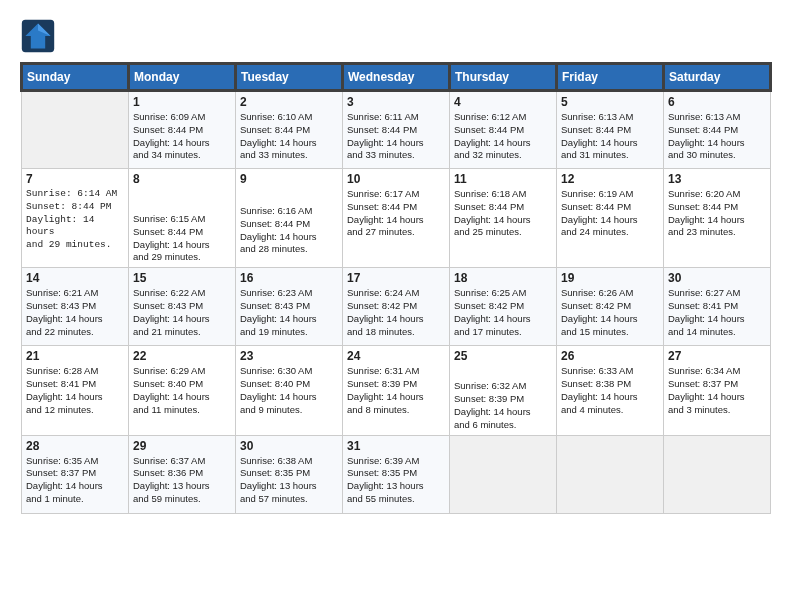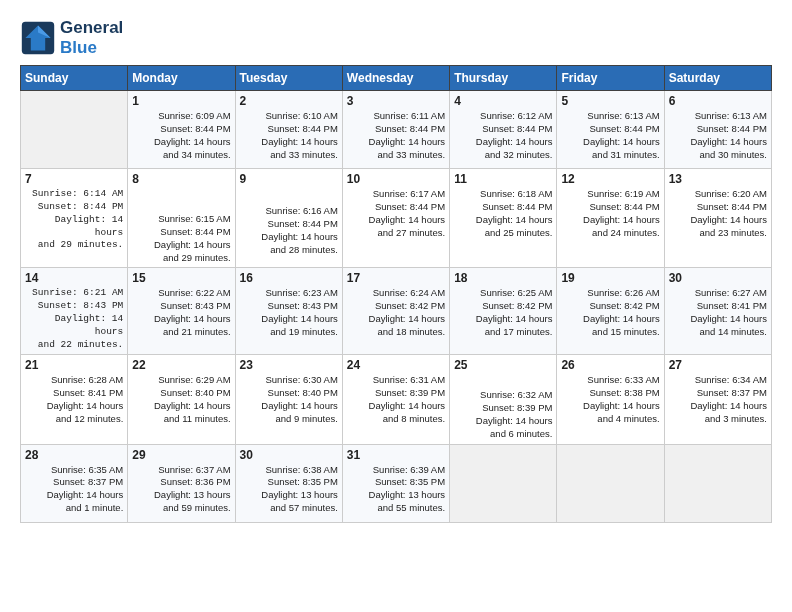--- a/index.html
+++ b/index.html
@@ -47,65 +47,60 @@
       border-collapse: collapse;
       table-layout: fixed;
     }
     thead tr th {
       background: #2a6cb5;
       color: #fff;
       font-size: 12px;
       font-weight: bold;
       padding: 5px 4px;
       text-align: left;
-      border: 1px solid #404040;
+      border: 3px solid #404040;
     }
     tbody tr td {
       border: 1px solid #ccc;
       vertical-align: top;
       padding: 3px 4px;
       font-size: 10px;
       color: #222;
       height: 78px;
     }
     tbody tr td .day-num {
       font-size: 12px;
       font-weight: bold;
       display: block;
       margin-bottom: 2px;
     }
     tbody tr td .day-info {
       font-size: 9.5px;
       line-height: 1.35;
       color: #222;
-      text-align: right;
     }
     tbody tr:nth-child(odd) td {
       background: #f7f9fc;
     }
     tbody tr:nth-child(even) td {
       background: #fff;
     }
     .empty { background: #f0f0f0 !important; }
   </style>
 </head>
 <body>
 
 <div class="page">
   <div class="header">
     <div class="logo">
       <svg class="logo-icon" viewBox="0 0 40 40">
         <rect x="2" y="2" width="36" height="36" rx="4" fill="#1a3a5c"></rect>
         <polygon points="20,6 34,20 28,20 28,34 12,34 12,20 6,20" fill="#2a7ac7"></polygon>
         <polygon points="20,6 34,20 20,14" fill="#4a9ae7"></polygon>
       </svg>
-      <div>
-        <div style="font-size:17px;font-weight:bold;color:#1a3a5c;line-height:1.15;">General</div>
-        <div style="font-size:17px;font-weight:bold;color:#2a7ac7;line-height:1.15;">Blue</div>
-      </div>
     </div>
     <div class="title-block">
       <div class="month-title"></div>
       <div class="subtitle"></div>
     </div>
   </div>
 
   <table>
     <thead>
       <tr>
@@ -211,21 +206,21 @@
             <span class="day-num">13</span>
             <div class="day-info" style="white-space: pre-line;">Sunrise: 6:20 AM
 Sunset: 8:44 PM
 Daylight: 14 hours
 and 23 minutes.</div>
           </td>
         </tr>
         <tr>
           <td>
             <span class="day-num">14</span>
-            <div class="day-info" style="white-space: pre-line; font-family: Liberation Mono, monospace;">Sunrise: 6:21 AM
+            <div class="day-info" style="white-space: pre-line;">Sunrise: 6:21 AM
 Sunset: 8:43 PM
 Daylight: 14 hours
 and 22 minutes.</div>
           </td>
           <td>
             <span class="day-num">15</span>
             <div class="day-info" style="white-space: pre-line;">Sunrise: 6:22 AM
 Sunset: 8:43 PM
 Daylight: 14 hours
 and 21 minutes.</div>

